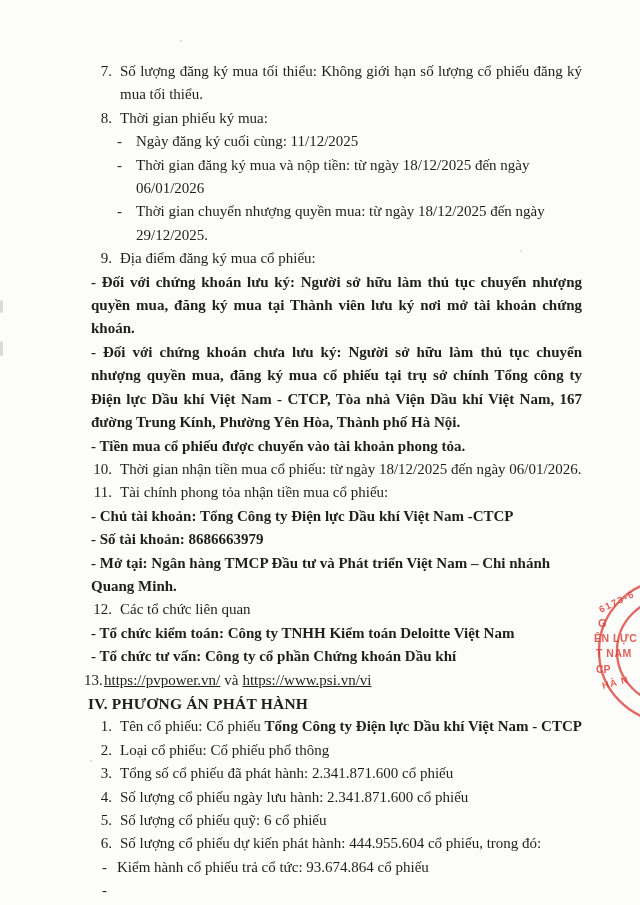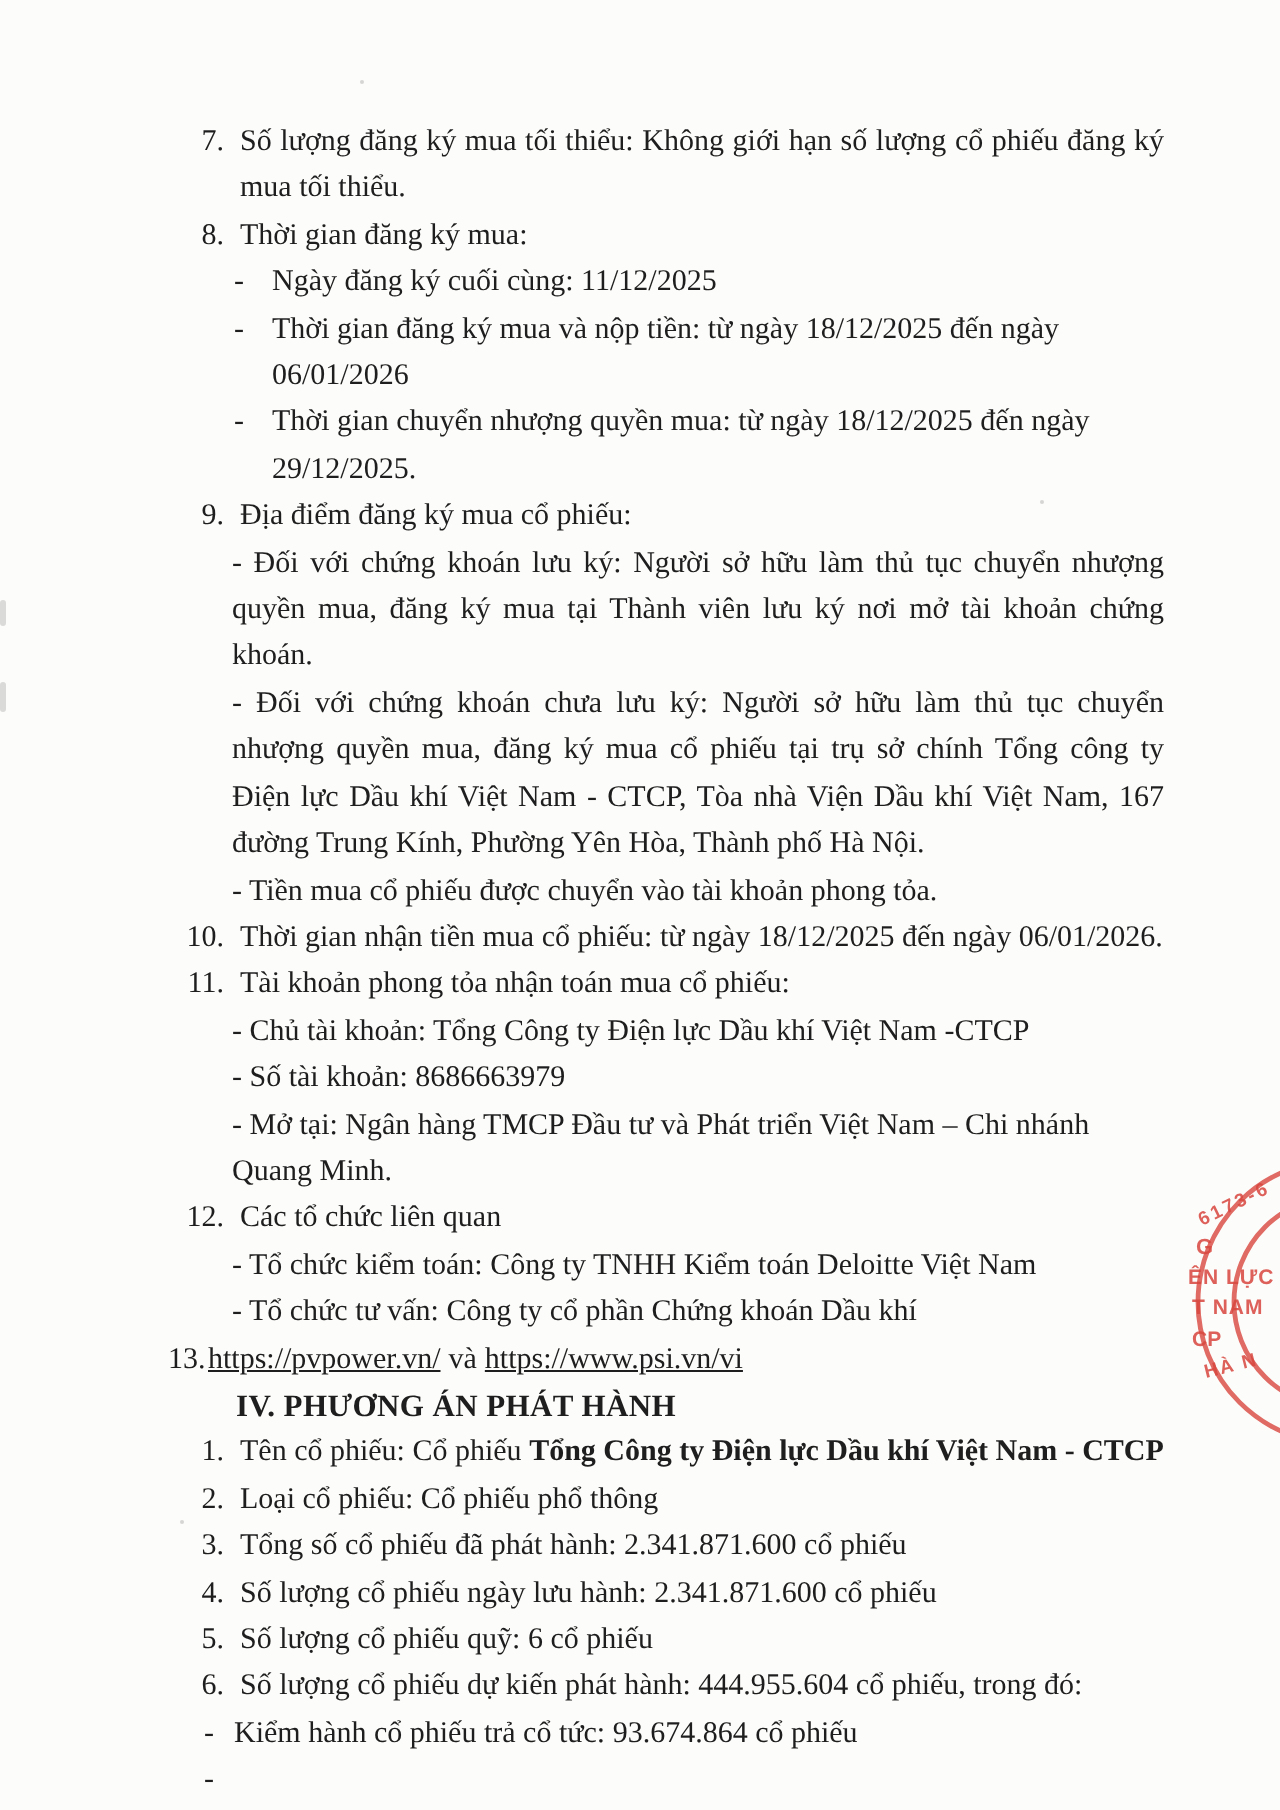--- a/index.html
+++ b/index.html
@@ -23,25 +23,25 @@
   }
   
   .item{position:relative;padding-left:120px;padding-right:58px;}
   .item .num{position:absolute;left:84px;width:28px;text-align:right;}
   .justify{text-align:justify;}
   .stretch{text-align:justify;text-align-last:justify;}
   
   .d8{position:relative;padding-left:136px;padding-right:58px;}
   .d8 .dash{position:absolute;left:117px;}
   
-  .para{padding-left:116px;padding-right:58px;}
+  .para{padding-left:91px;padding-right:58px;font-weight:bold;}
   
   .d6{position:relative;padding-left:117px;padding-right:40px;}
   .d6 .dash{position:absolute;left:102px;}
-  .heading{padding-left:88px;font-weight:bold;font-size:15.5px;letter-spacing:.2px;margin-left:30px;}
+  .heading{padding-left:88px;font-weight:bold;font-size:15.5px;letter-spacing:.2px;}
   .links-line{padding-left:104px;padding-right:58px;}
   .link{text-decoration:underline;cursor:pointer;}
   .sep{padding:0 4px;text-align:right;}
   b{font-weight:bold;}
   
   .stamp{position:absolute;left:594px;top:583px;pointer-events:none;}
   
   .edge-mark{position:absolute;left:0;width:3px;background:#9a9a9a;opacity:.35;border-radius:2px;}
   .em1{top:300px;height:13px;}
   .em2{top:341px;height:15px;}
@@ -60,21 +60,21 @@
 
   <div class="doc">
 
     <div class="item justify">
       <span class="num">7.</span>
       <span>Số lượng đăng ký mua tối thiểu: Không giới hạn số lượng cổ phiếu đăng ký mua tối thiểu.</span>
     </div>
 
     <div class="item">
       <span class="num">8.</span>
-      <span>Thời gian đăng ký mua:</span>
+      <span>Thời gian phiếu ký mua:</span>
     </div>
     <div class="d8">
       <span class="dash">-</span>
       <span>Ngày đăng ký cuối cùng: 11/12/2025</span>
     </div>
     <div class="d8">
       <span class="dash">-</span>
       <span>Thời gian đăng ký mua và nộp tiền: từ ngày 18/12/2025 đến ngày 06/01/2026</span>
     </div>
     <div class="d8">
@@ -90,21 +90,21 @@
     <div class="para justify">- Đối với chứng khoán chưa lưu ký: Người sở hữu làm thủ tục chuyển nhượng quyền mua, đăng ký mua cổ phiếu tại trụ sở chính Tổng công ty Điện lực Dầu khí Việt Nam - CTCP, Tòa nhà Viện Dầu khí Việt Nam, 167 đường Trung Kính, Phường Yên Hòa, Thành phố Hà Nội.</div>
     <div class="para">- Tiền mua cổ phiếu được chuyển vào tài khoản phong tỏa.</div>
 
     <div class="item">
       <span class="num">10.</span>
       <span>Thời gian nhận tiền mua cổ phiếu: từ ngày 18/12/2025 đến ngày 06/01/2026.</span>
     </div>
 
     <div class="item">
       <span class="num">11.</span>
-      <span>Tài khoản phong tỏa nhận toán mua cổ phiếu:</span>
+      <span>Tài chính phong tỏa nhận tiền mua cổ phiếu:</span>
     </div>
     <div class="para">- Chủ tài khoản: Tổng Công ty Điện lực Dầu khí Việt Nam -CTCP</div>
     <div class="para">- Số tài khoản: 8686663979</div>
     <div class="para">- Mở tại: Ngân hàng TMCP Đầu tư và Phát triển Việt Nam – Chi nhánh Quang Minh.</div>
 
     <div class="item">
       <span class="num">12.</span>
       <span>Các tổ chức liên quan</span>
     </div>
     <div class="para">- Tổ chức kiểm toán: Công ty TNHH Kiểm toán Deloitte Việt Nam</div>

